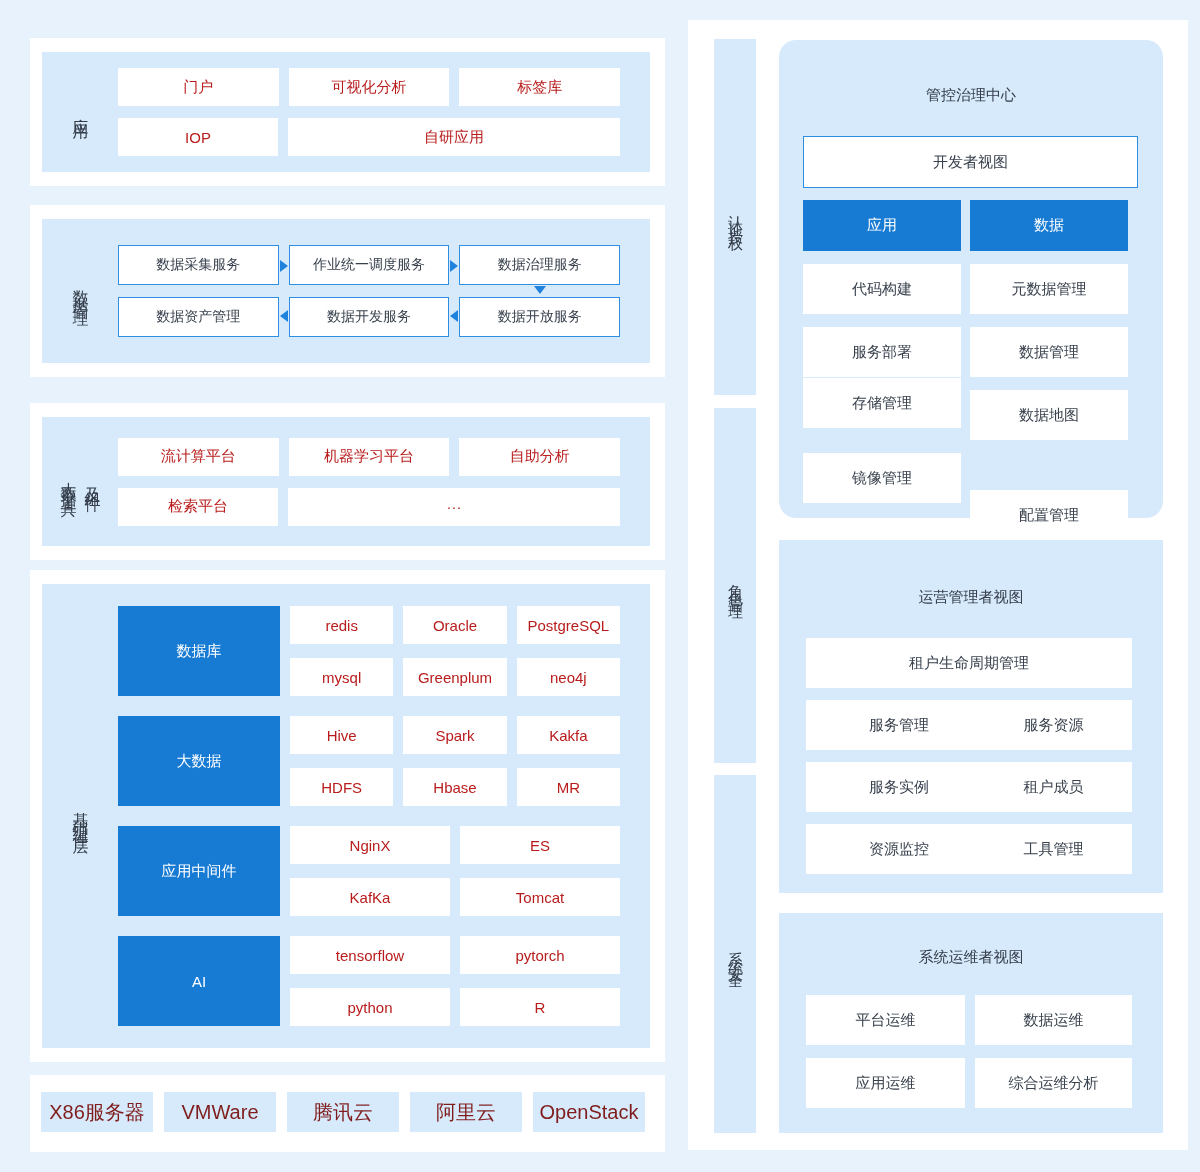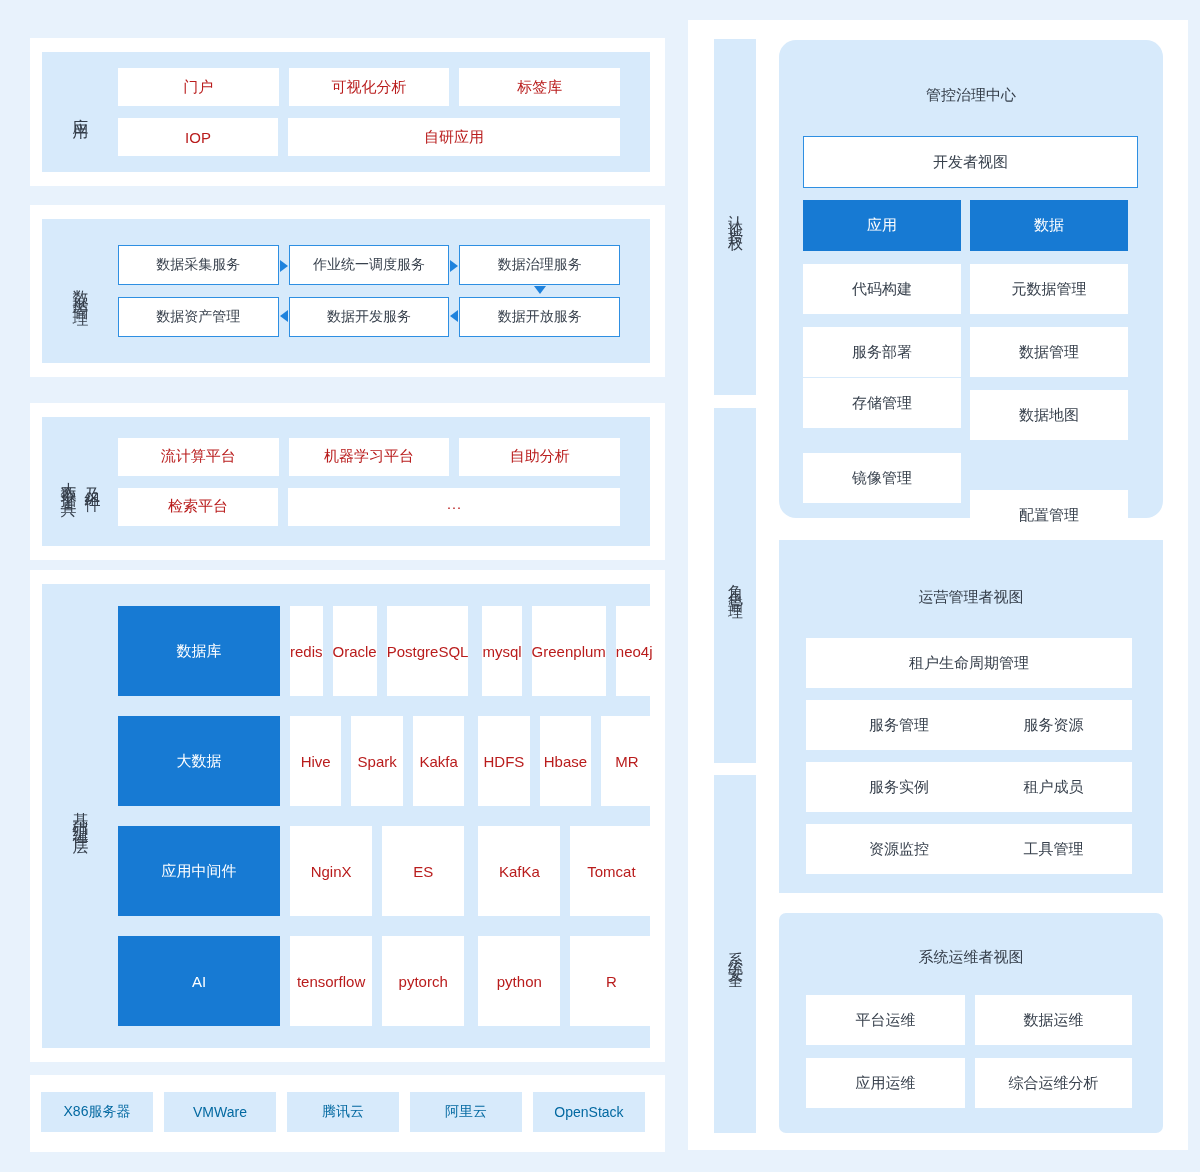--- a/index.html
+++ b/index.html
@@ -39,40 +39,40 @@
   #arrow5 { left:332px; top:91px; }
 
   
   .vlabel2 { width:76px; display:flex; align-items:center; justify-content:center; gap:3px; color:#333c48; }
   .vlabel2 span { writing-mode:vertical-rl; letter-spacing:5px; font-size:16px; }
 
   
   #panelD .content { gap:20px; }
   .cat-row { display:flex; gap:10px; height:90px; }
   .cat { flex:0 0 162px; background:#177ad3; color:#ffffff; display:flex; align-items:center; justify-content:center; font-size:15px; }
-  .items { flex:1; display:flex; flex-direction:row; gap:14px; }
+  .items { flex:1; display:flex; flex-direction:column; gap:14px; }
   .irow { flex:1; display:flex; gap:10px; }
   .irow .wbox { flex:1; }
 
   
   .infra-row { position:absolute; left:11px; top:17px; display:flex; gap:11px; }
-  .infra-box { width:112px; height:40px; background:#d7eafb; display:flex; align-items:center; justify-content:center; font-size:14px; color:#0369a1; }
+  .infra-box { width:112px; height:40px; background:#d7eafb; display:flex; align-items:center; justify-content:center; font-size:20px; color:#7f1d1d; }
 
   
   .rwrap { position:absolute; left:688px; top:20px; width:500px; height:1130px; background:#ffffff; }
   .bar { position:absolute; left:26px; width:42px; background:#d7eafb; display:flex; align-items:center; justify-content:center;
          writing-mode:vertical-rl; letter-spacing:7px; font-size:15px; color:#333c48; }
   #bar1 { top:19px;  height:356px; }
   #bar2 { top:388px; height:355px; }
   #bar3 { top:755px; height:358px; }
 
   .rpanel { position:absolute; left:91px; width:384px; background:#d7eafb; }
   #rp1 { top:20px;  height:478px;border-radius:17px; }
   #rp2 { top:520px; height:353px; }
-  #rp3 { top:893px; height:220px;border-radius:7px; }
+  #rp3 { top:893px; height:220px; }
   .rtitle { position:absolute; left:0; width:100%; text-align:center; font-size:15px; color:#333c48; }
   .viewbox { position:absolute; left:24px; width:335px; height:52px; background:#ffffff; border:1px solid #2e8fe2; box-sizing:border-box;
              display:flex; align-items:center; justify-content:center; font-size:15px; }
   .tab { position:absolute; width:158px; height:51px; background:#177ad3; color:#ffffff; display:flex; align-items:center; justify-content:center; font-size:15px; }
   .rcell { position:absolute; height:50px; background:#ffffff; display:flex; align-items:center; justify-content:center; font-size:15px; color:#38414d; }
   .cl { left:24px;  width:158px; }
   .cr { left:191px; width:158px; }
   #rp2 .cl { left:27px; width:186px; }
   #rp2 .cr { left:196px; width:157px; }
   #rp3 .cl { left:27px; width:159px; }

